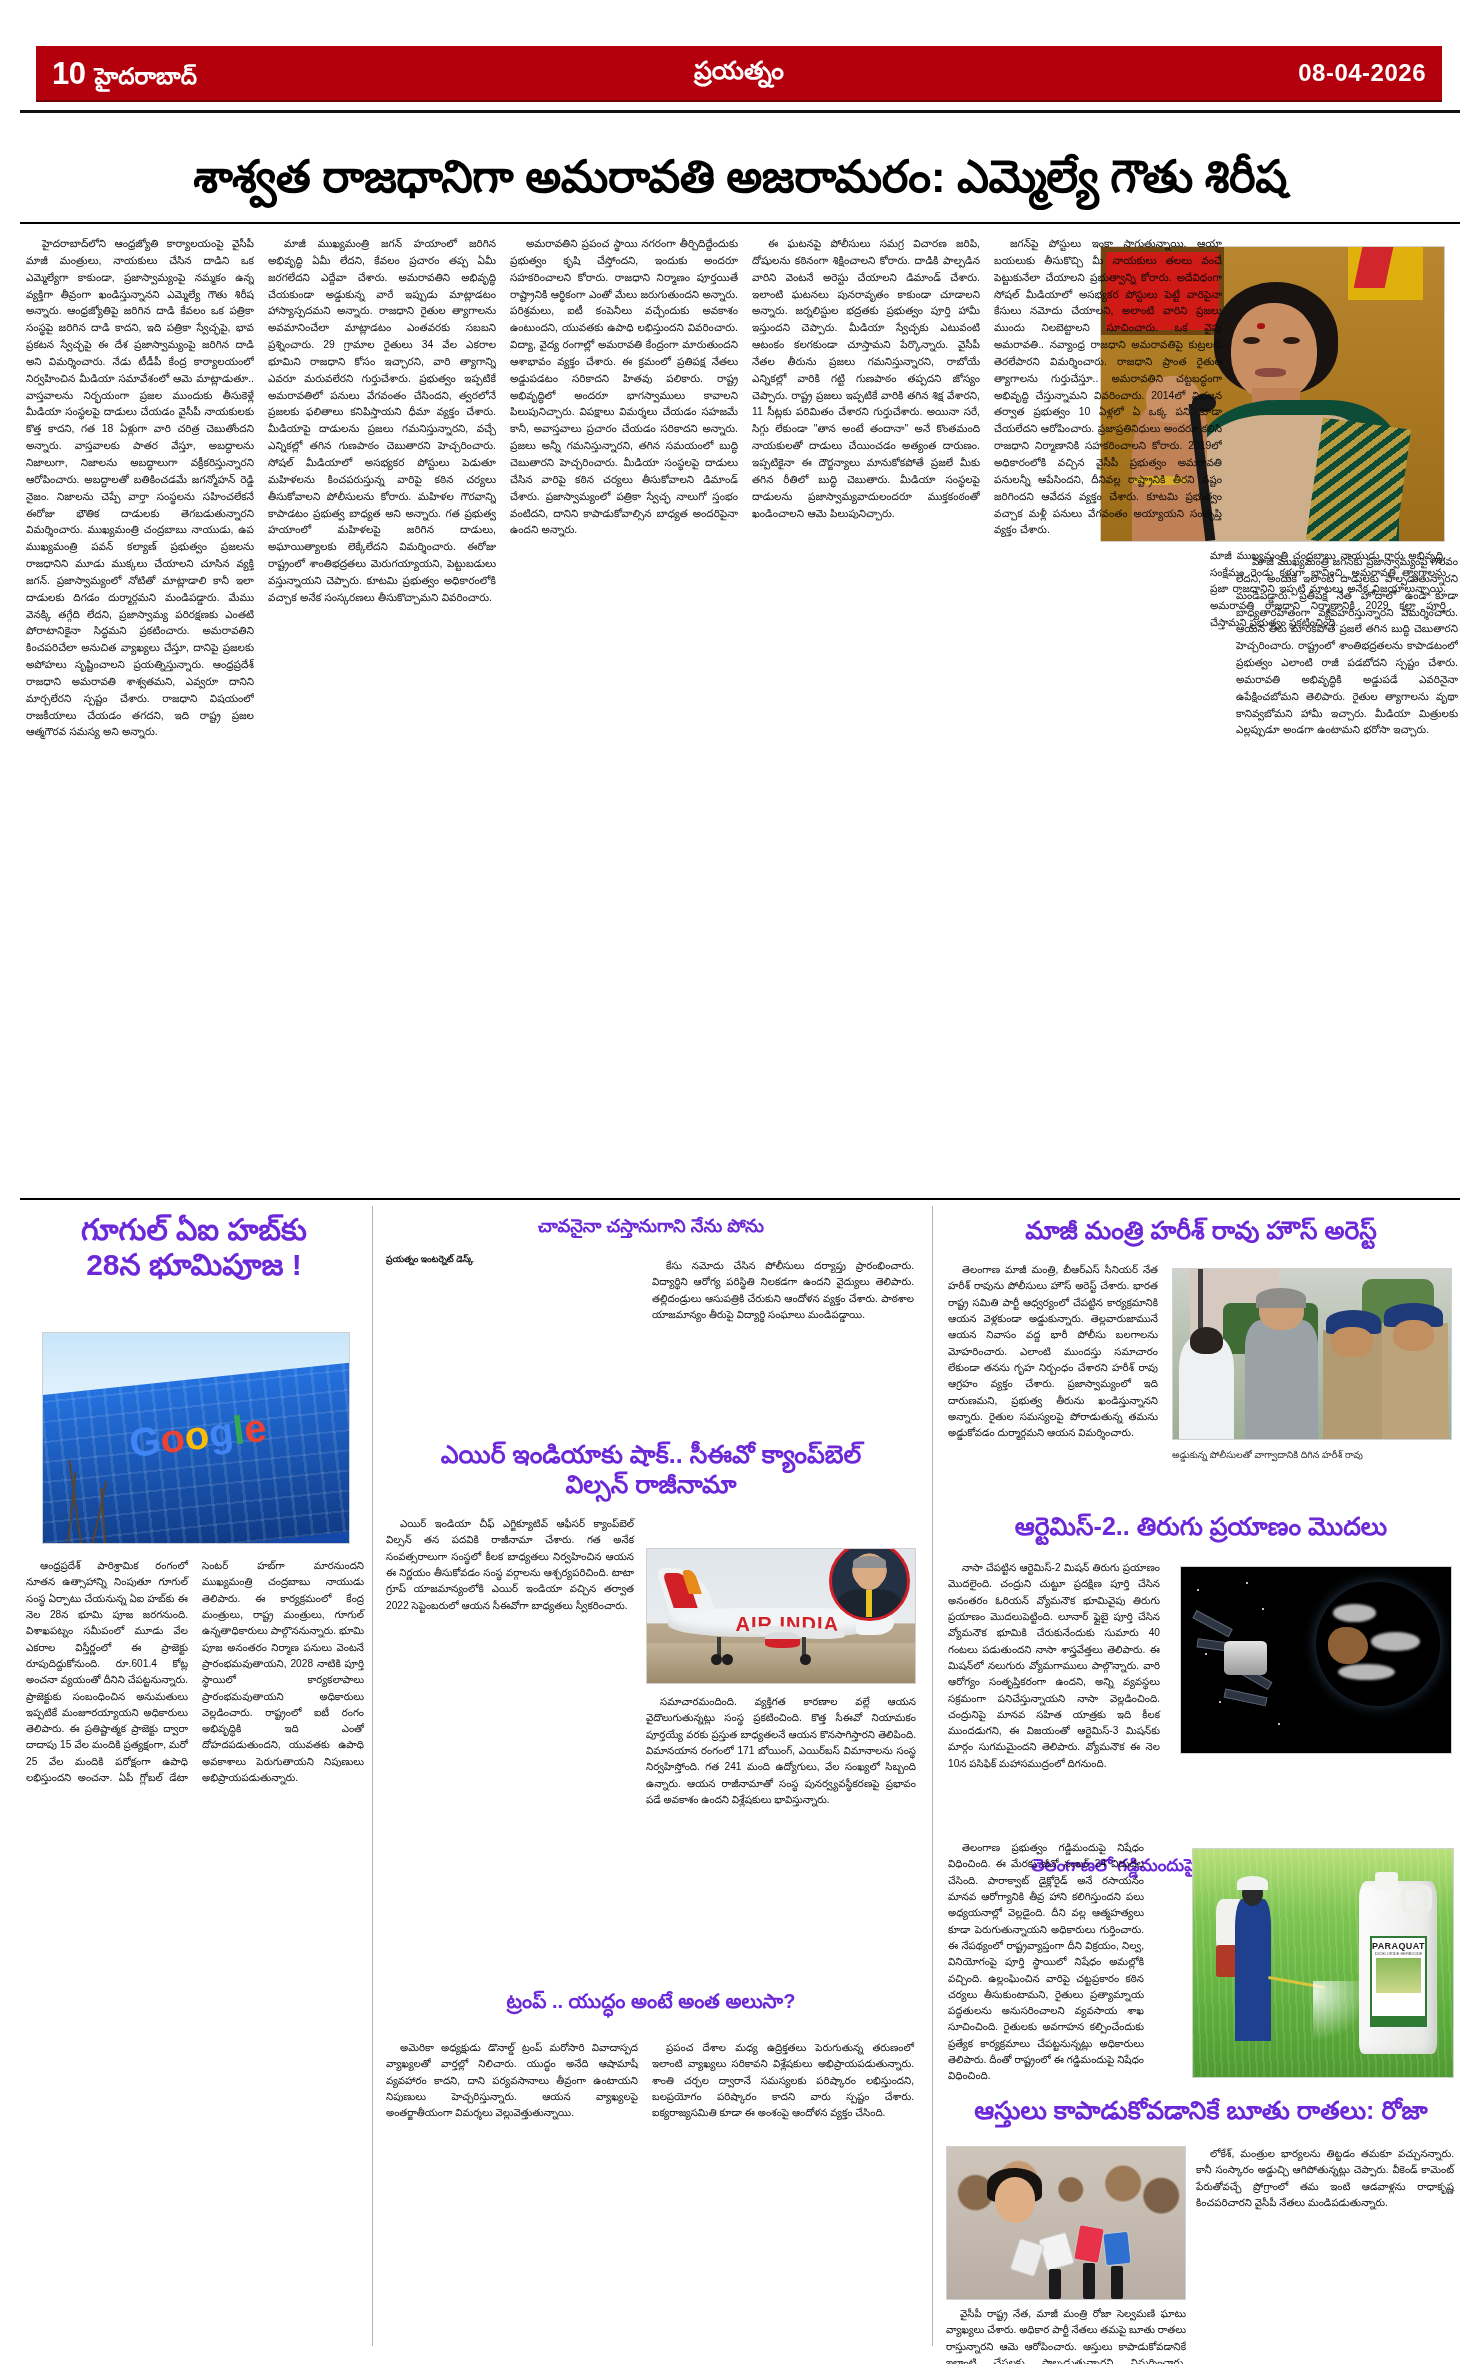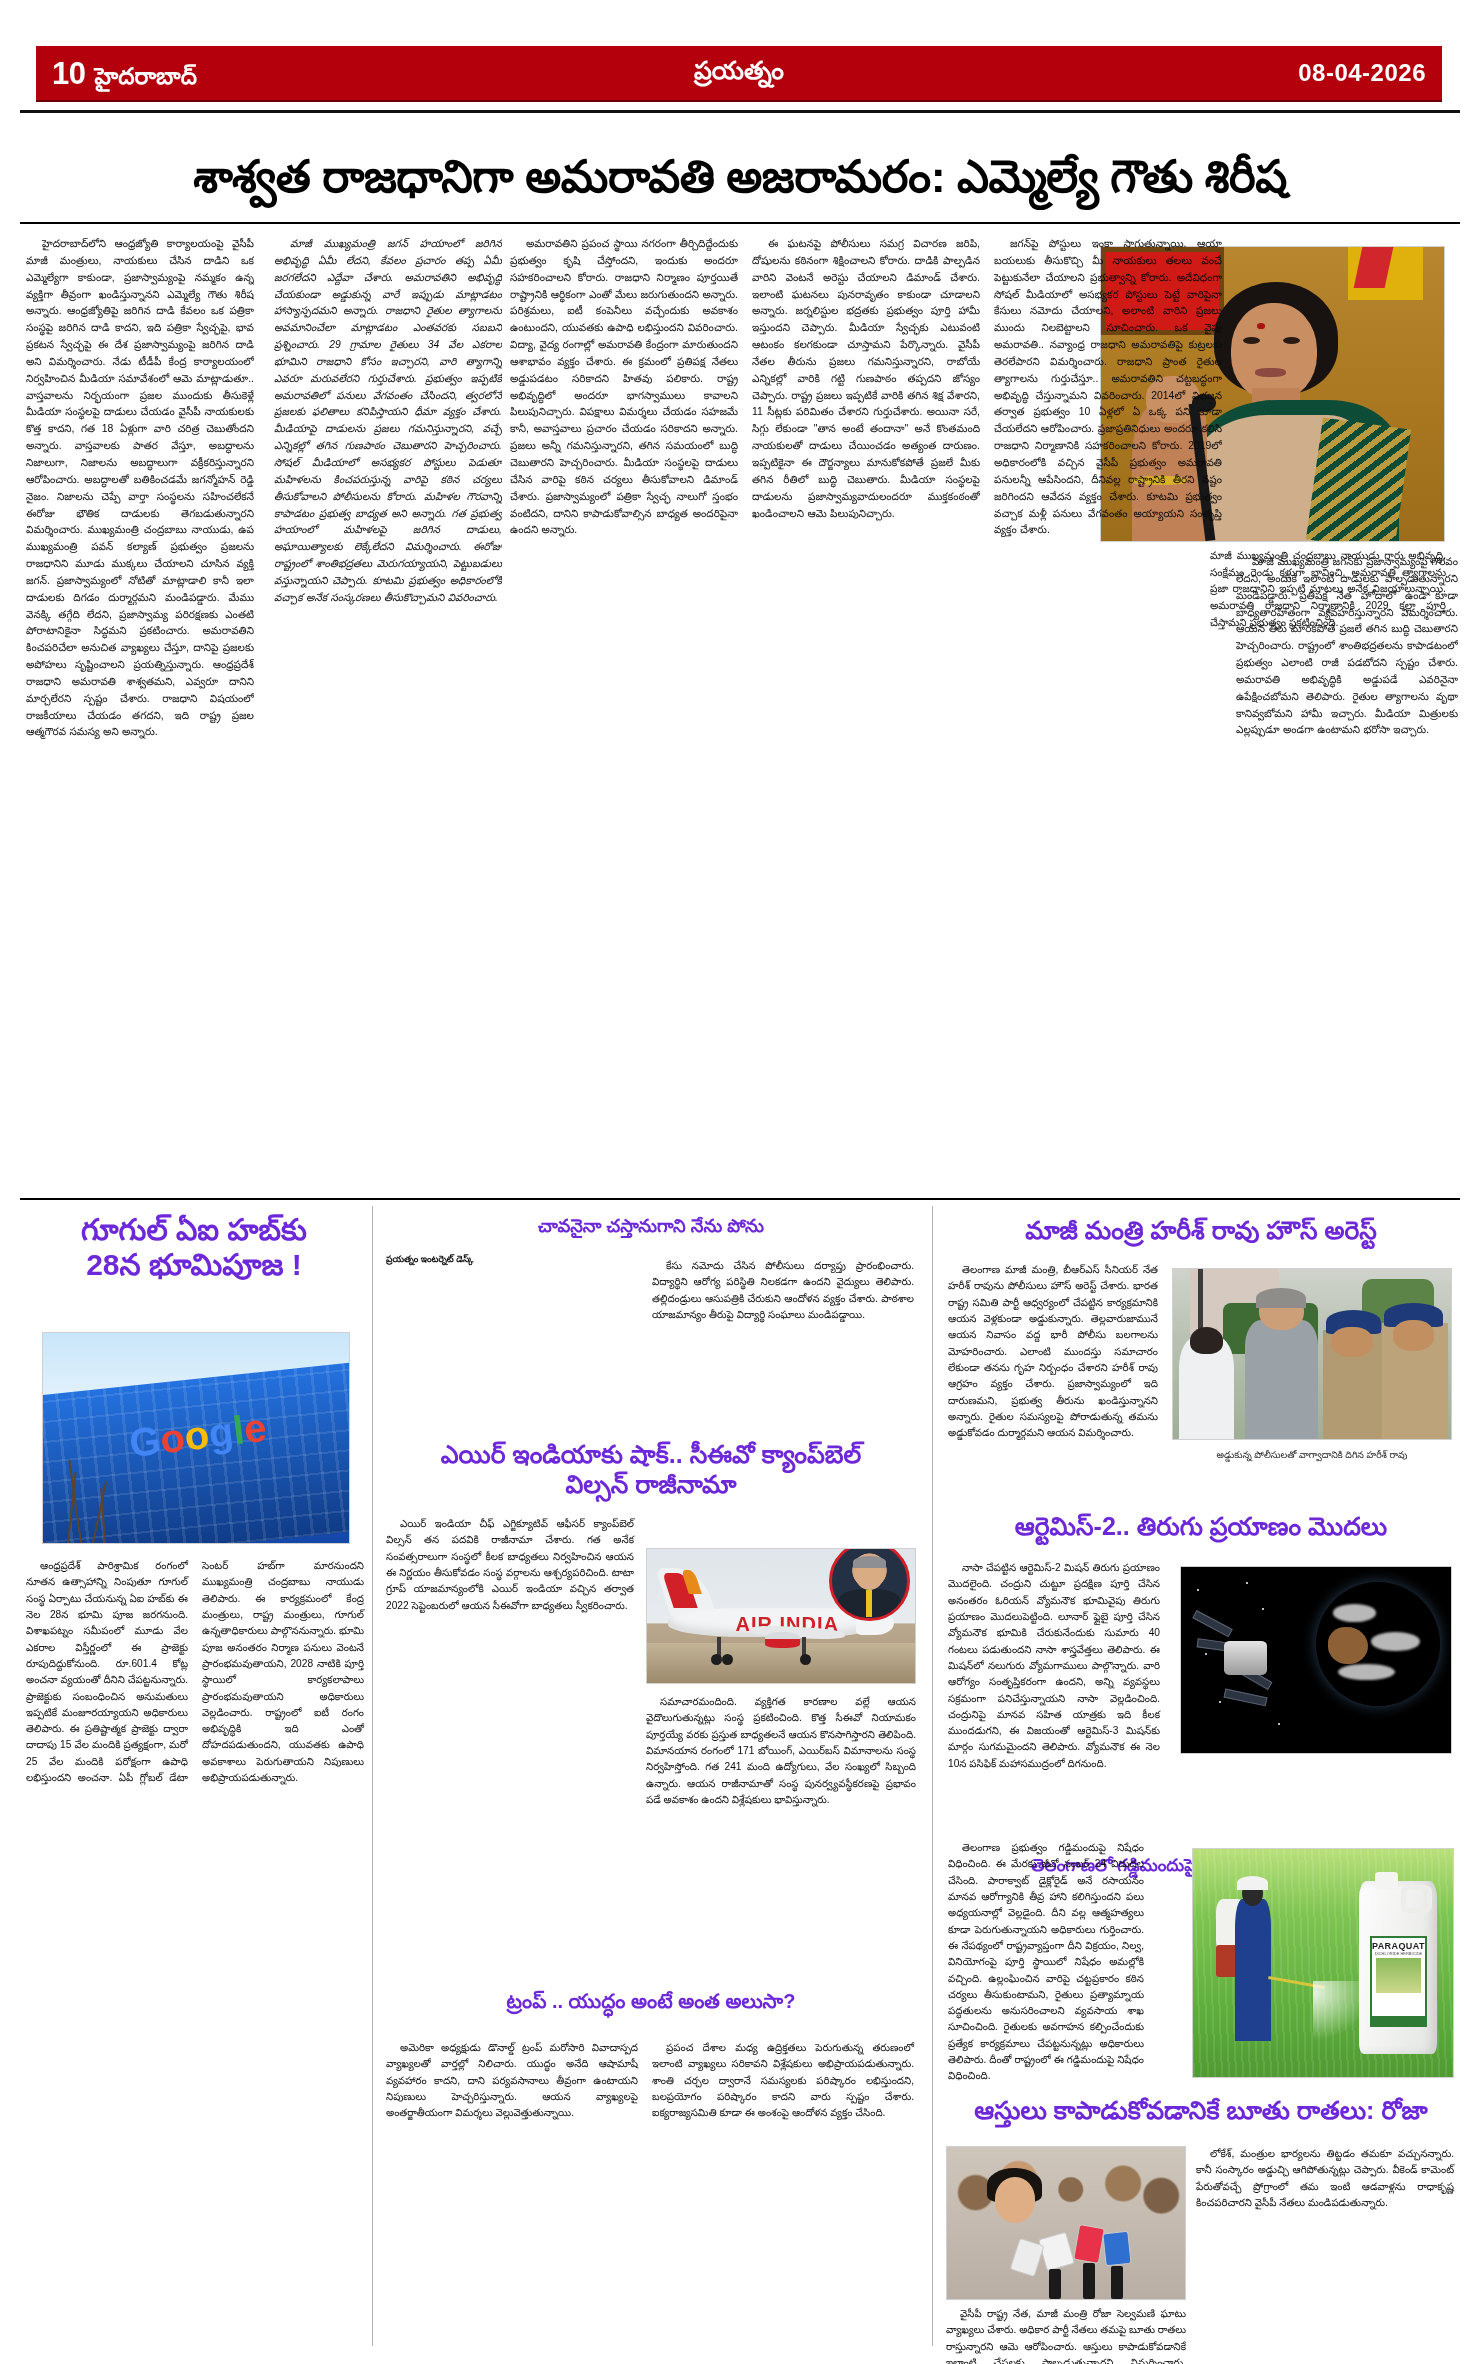--- a/index.html
+++ b/index.html
@@ -72,21 +72,21 @@
     line-height: 1.62;
     text-align: justify;
     color: #0a0a0a;
     overflow: hidden;
     hyphens: auto;
     word-spacing: 0.5px;
   }
   .col p { text-indent: 16px; margin-bottom: 2px; }
 
   .lead-c1 { left: 0px;   width: 228px; height: 960px; }
-  .lead-c2 { left: 248px; width: 228px; height: 960px; font-style: italic; }
+  .lead-c2 { left: 242px; width: 228px; height: 960px; }
   .lead-c3 { left: 484px; width: 228px; height: 960px; }
   .lead-c4 { left: 726px; width: 228px; height: 960px; }
   .lead-c5 { left: 968px; width: 228px; height: 960px; }
   .lead-c6 { left: 1210px;width: 222px; height: 960px; }
 
   
   .lead-photo {
     position: absolute;
     left: 1100px; top: 246px;
     width: 345px; height: 296px;
@@ -415,21 +415,21 @@
         <div class="hrh"></div>
         <div class="hrhair"></div>
       <div class="cop1"></div>
         <div class="cap1"></div>
       <div class="cface" style="left:57%; top:34%; width:15%; height:18%;"></div>
       <div class="cop2"></div>
         <div class="cap2"></div>
       <div class="cface" style="left:79%; top:30%; width:15%; height:18%;"></div>
     </div>
   </div>
-  <div class="caption" style="position:absolute; left:1172px; top:1448px; width:280px; text-align:center;">అడ్డుకున్న పోలీసులతో వాగ్వాదానికి దిగిన హరీశ్ రావు</div>
+  <div class="caption" style="position:absolute; left:1172px; top:1448px; width:280px; ">అడ్డుకున్న పోలీసులతో వాగ్వాదానికి దిగిన హరీశ్ రావు</div>
 
   <div class="sub-headline" style="left:946px; top:1512px; width:510px; font-size:25px;">
     <div>ఆర్టెమిస్-2.. తిరుగు ప్రయాణం మొదలు</div>
   </div>
   <div class="block-body" style="left:948px; top:1560px; width:212px; height:216px;">
     <p>నాసా చేపట్టిన ఆర్టెమిస్-2 మిషన్ తిరుగు ప్రయాణం మొదలైంది. చంద్రుని చుట్టూ ప్రదక్షిణ పూర్తి చేసిన అనంతరం ఓరియన్ వ్యోమనౌక భూమివైపు తిరుగు ప్రయాణం మొదలుపెట్టింది. లూనార్ ఫ్లైబై పూర్తి చేసిన వ్యోమనౌక భూమికి చేరుకునేందుకు సుమారు 40 గంటలు పడుతుందని నాసా శాస్త్రవేత్తలు తెలిపారు. ఈ మిషన్‌లో నలుగురు వ్యోమగాములు పాల్గొన్నారు. వారి ఆరోగ్యం సంతృప్తికరంగా ఉందని, అన్ని వ్యవస్థలు సక్రమంగా పనిచేస్తున్నాయని నాసా వెల్లడించింది. చంద్రునిపై మానవ సహిత యాత్రకు ఇది కీలక ముందడుగని, ఈ విజయంతో ఆర్టెమిస్-3 మిషన్‌కు మార్గం సుగమమైందని తెలిపారు. వ్యోమనౌక ఈ నెల 10న పసిఫిక్ మహాసముద్రంలో దిగనుంది.</p>
   </div>
   <div class="photo" style="left:1180px; top:1566px; width:272px; height:188px;">
     <div class="img-space" style="width:100%;height:100%">
       <div class="star" style="left:6%; top:12%;"></div>

